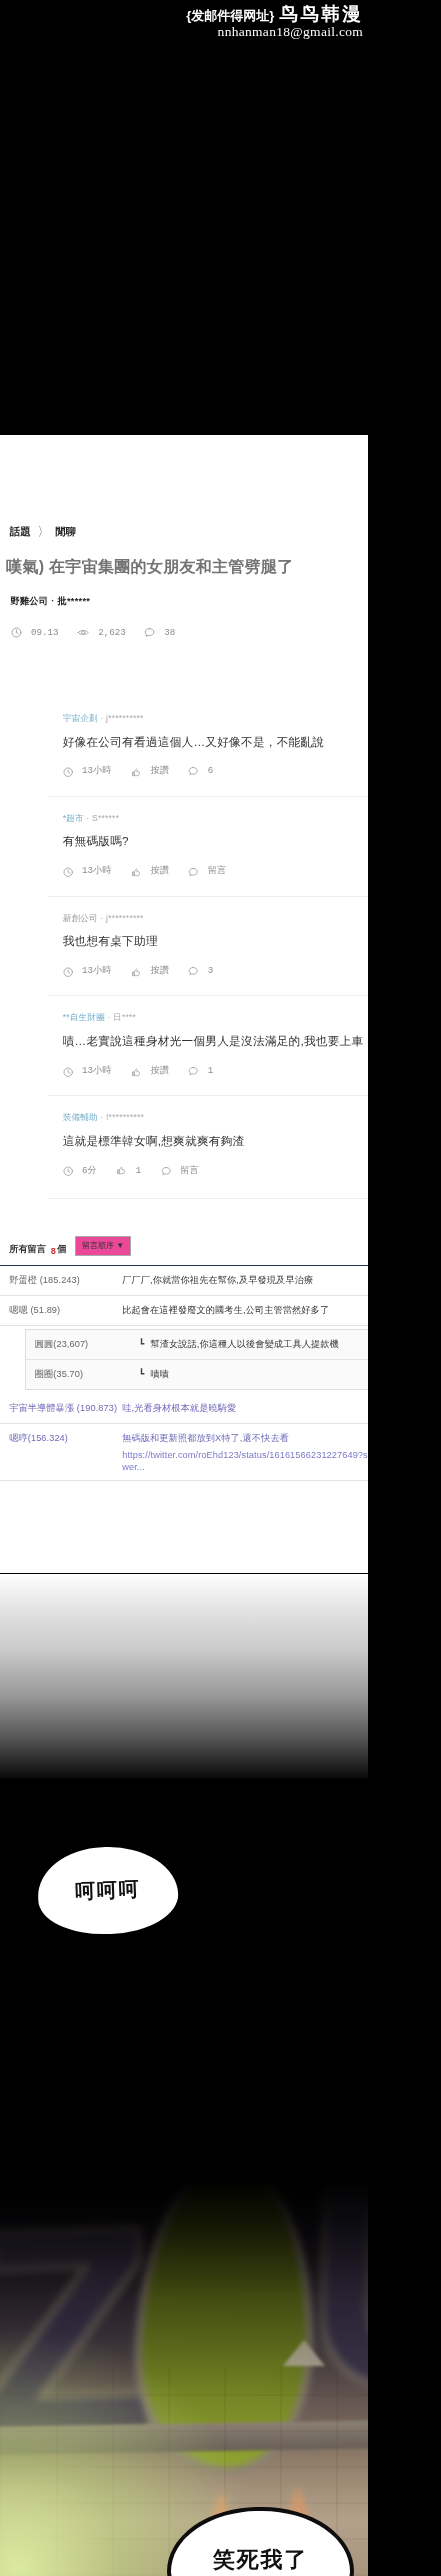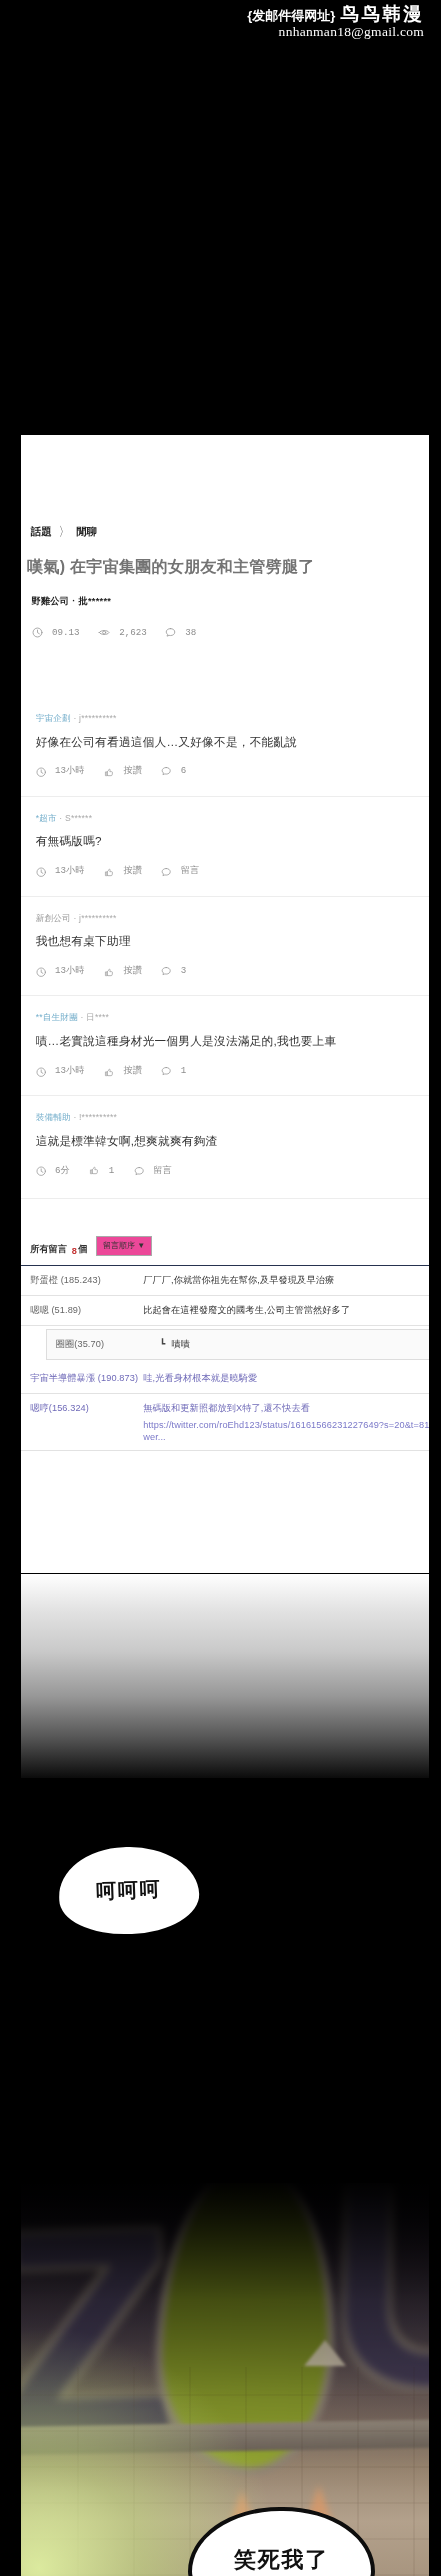--- a/index.html
+++ b/index.html
@@ -1,38 +1,38 @@
 <!DOCTYPE html>
 <html style="font-size:9.8px"><head>
 <meta charset="utf-8">
 <style>
   html,body{margin:0;padding:0;background:#000;}
-  .page{position:relative;width:408px;height:2576px;background:#000;overflow:hidden;
-        font-family:"Liberation Sans","DejaVu Sans",sans-serif;margin-left:21px;}
+  .page{position:relative;width:368px;height:2576px;background:#000;overflow:hidden;
+        font-family:"Liberation Sans","DejaVu Sans",sans-serif;}
 
   
   .watermark{position:absolute;top:2.5px;right:4.9px;text-align:right;color:#fff;line-height:1.15;}
   .wm1{white-space:nowrap;}
   .wm-badge{font-size:13px;font-weight:700;}
   .wm-brand{font-size:18.4px;font-weight:800;letter-spacing:2.5px;margin-left:2.5px;}
   .wm-email{font-size:13.5px;font-family:"Liberation Serif","DejaVu Serif",serif;letter-spacing:0.3px;}
 
   
   .forum{position:absolute;top:435px;left:0;width:442px;height:1138px;background:#fff;color:#222;}
   .breadcrumb{margin:90px 0 0 9.8px;font-size:10.4px;font-weight:700;color:#222;display:flex;align-items:flex-end;gap:7.4px;}
   .bc-sep{color:#444;font-weight:400;font-size:9.8px;transform:scaleY(1.3);}
   .post-title{margin:18.4px 6.1px 0;font-size:16px;font-weight:700;color:#737373;letter-spacing:0.3px;}
   .post-author{margin:17px 0 0 10.4px;font-size:9.2px;font-weight:600;color:#222;letter-spacing:0.3px;}
   .post-meta{margin:18.4px 0 0 11px;display:flex;align-items:center;gap:18.4px;color:#8d8d8d;font-size:9.2px;}
   .meta-item{display:inline-flex;align-items:flex-end;gap:9px;font-family:Liberation Mono, monospace;}
   .meta-item svg{display:block;}
   .icon-stroke{stroke:#9a9a9a;fill:none;stroke-width:1.4;stroke-linecap:round;stroke-linejoin:round;}
 
   
-  .comments{margin-top:59px;}
+  .comments{margin-top:59px;padding-left:48px;}
   .comment{padding:16px 14.7px 18.4px;border-top:0.6px solid #ededed;}
   .comment:first-child{border-top:none;}
   .c-author{font-size:8.6px;letter-spacing:0.2px;}
   .team-blue{color:#74aecb;}
   .team-gray{color:#9a9a9a;}
   .c-id{color:#a9a9a9;margin-left:2.5px;}
   .c-text{margin:9.8px 0 0;font-size:11.7px;color:#333;letter-spacing:0.2px;}
   .c-meta{margin-top:14.7px;display:flex;align-items:center;gap:19.6px;color:#8d8d8d;font-size:9.2px;}
   .comment-last{border-bottom:0.6px solid #ededed;padding-bottom:21px;}
 
@@ -297,20 +297,24 @@
       <span class="t-name">野蛋橙 (185.243)</span>
       <span class="t-text">厂厂厂,你就當你祖先在幫你,及早發現及早治療</span>
     </div>
     <div class="trow">
       <span class="t-name">嗯嗯 (51.89)</span>
       <span class="t-text">比起會在這裡發廢文的國考生,公司主管當然好多了</span>
     </div>
 
     <div class="reply-box">
       <div class="trow">
+        <span class="t-name">圓圓(23,607)</span>
+        <span class="t-text"><span class="r-prefix">┗</span><span>幫渣女說話,你這種人以後會變成工具人提款機</span></span>
+      </div>
+      <div class="trow">
         <span class="t-name">圈圈(35.70)</span>
         <span class="t-text"><span class="r-prefix">┗</span><span>嘖嘖</span></span>
       </div>
     </div>
 
     <div class="trow purple">
       <span class="t-name">宇宙半導體暴漲 (190.873)</span>
       <span class="t-text">哇,光看身材根本就是曉騎愛</span>
     </div>
     <div class="trow purple">

